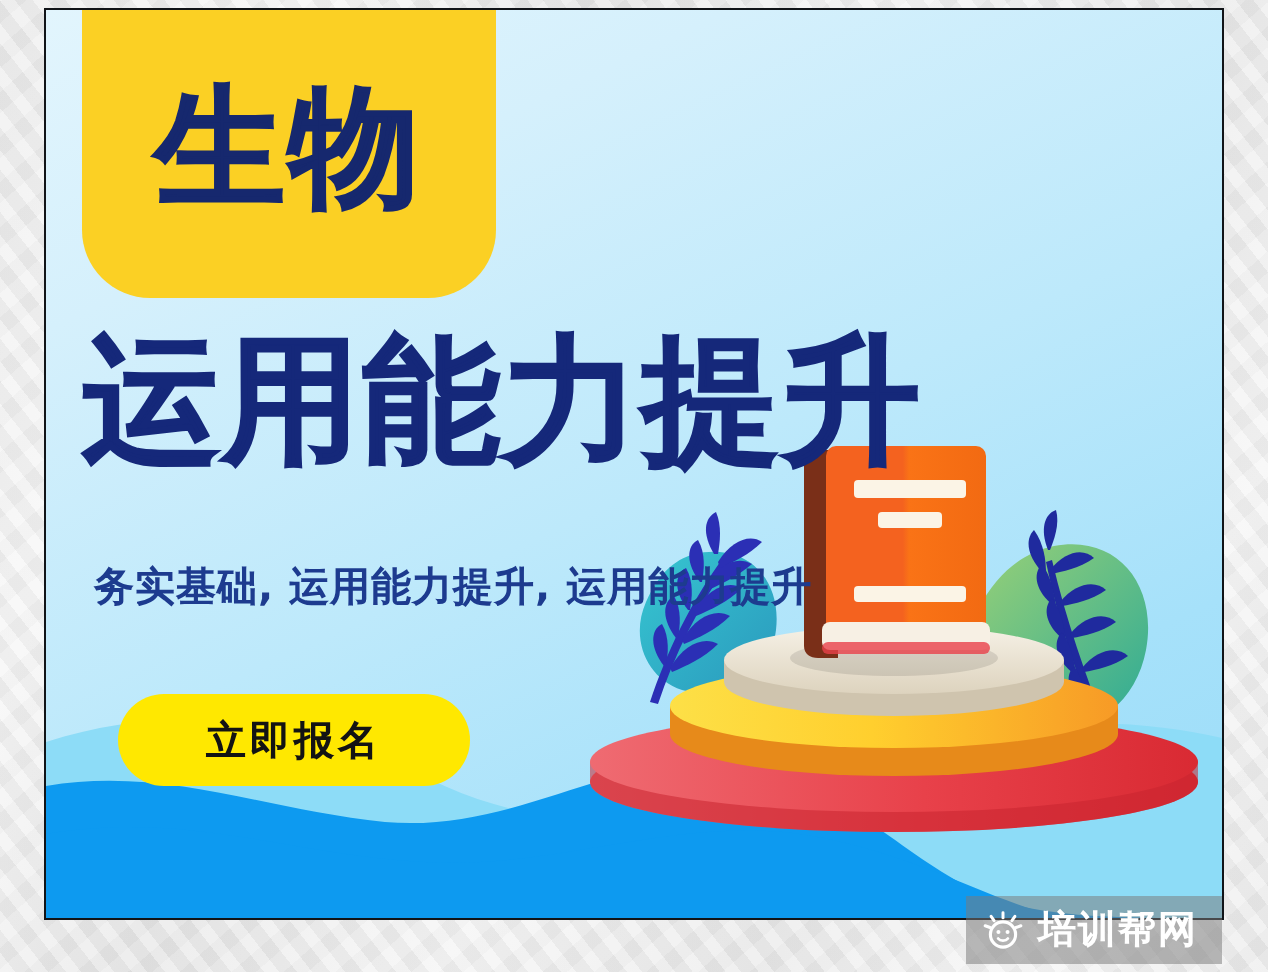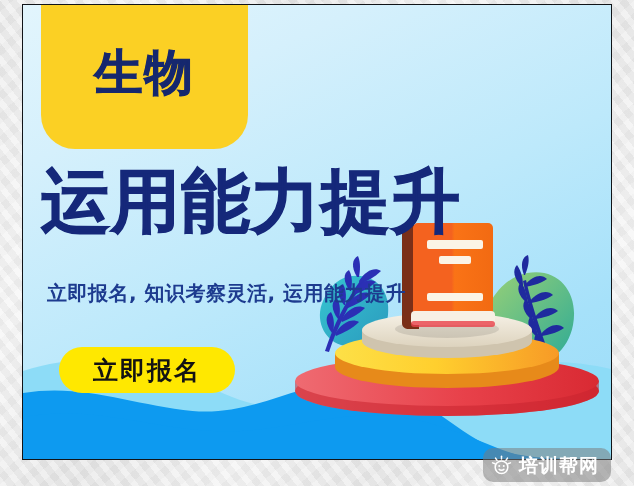--- a/index.html
+++ b/index.html
@@ -64,22 +64,22 @@
     top: -2px;
     width: 207px;
     height: 146px;
     background: #fbd024;
     border-radius: 0 0 34px 34px;
     display: flex;
     align-items: center;
     justify-content: center;
   }
   .subject-badge .subject-text {
-    font-family: Liberation Serif, serif;
-    font-size: 48px;
+    font-family: Liberation Sans, sans-serif;
+    font-size: 65px;
     font-weight: 700;
     line-height: 1;
     color: #16286e;
     letter-spacing: 2px;
     -webkit-text-stroke: 1px #16286e;
     padding-bottom: 6px;
   }
 
   
   .headline {
@@ -121,21 +121,21 @@
     border: none;
     border-radius: 23px;
     display: flex;
     align-items: center;
     justify-content: center;
     cursor: pointer;
     padding: 0;
   }
   .cta-button .cta-label {
     font-family: "DejaVu Sans", "Liberation Sans", sans-serif;
-    font-size: 25px;
+    font-size: 20px;
     font-weight: 700;
     color: #131313;
     letter-spacing: 2px;
     line-height: 1;
   }
 
   
   .illustration {
     position: absolute;
     right: 4px;
@@ -149,21 +149,21 @@
   .watermark {
     position: absolute;
     left: 483px;
     top: 448px;
     height: 34px;
     padding: 0 12px 0 8px;
     display: flex;
     align-items: center;
     gap: 7px;
     background: rgba(122,122,122,0.52);
-    border-radius: 10px;
+    border-radius: 0;
   }
   .watermark .wm-icon {
     width: 21px;
     height: 21px;
     flex: 0 0 21px;
     display: block;
   }
   .watermark .wm-text {
     font-family: "DejaVu Sans", "Liberation Sans", sans-serif;
     font-size: 19px;
@@ -278,21 +278,21 @@
         <rect x="140" y="78" width="56" height="8" rx="2" fill="#fbf4e6"></rect>
       </svg>
     </div>
 
     <div class="subject-badge">
       <span class="subject-text">生物</span>
     </div>
 
     <div class="headline">运用能力提升</div>
 
-    <div class="subheadline">立即报名, 知识考察灵活, 运用能力提升</div>
+    <div class="subheadline">务实基础, 运用能力提升, 运用能力提升</div>
 
     <button class="cta-button">
       <span class="cta-label">立即报名</span>
     </button>
 
   </div>
 
   <div class="watermark">
     <span class="wm-icon">
       <svg viewBox="0 0 24 24" aria-hidden="true">

